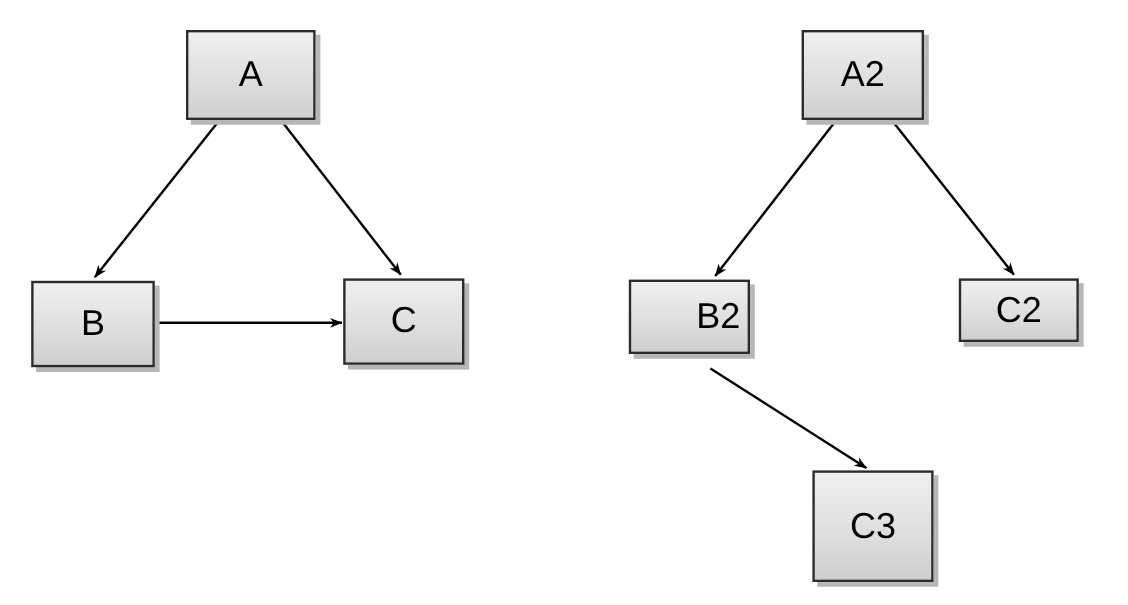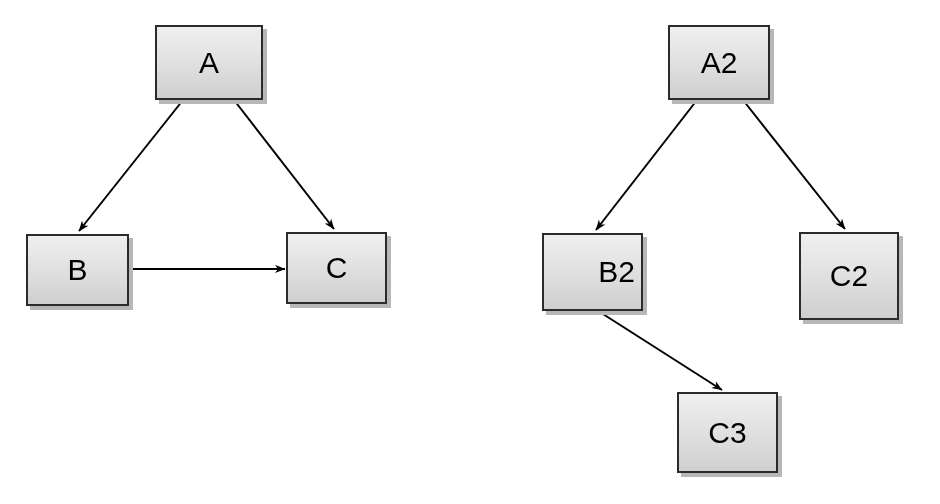--- a/index.html
+++ b/index.html
@@ -75,24 +75,24 @@
       </div>
       <div class="node" style="left: 26px; top: 234px; width: 103px; height: 72px;">
         <span class="node-label">B</span>
       </div>
       <div class="node" style="left: 286px; top: 232px; width: 101px; height: 72px;">
         <span class="node-label">C</span>
       </div>
       <div class="node" style="left: 668px; top: 25px; width: 102px; height: 75px; text-align: center;">
         <span class="node-label">A2</span>
       </div>
-      <div class="node" style="left: 542px; top: 233px; width: 101px; height: 78px; padding-left: 48px;">
+      <div class="node" style="left: 524px; top: 233px; width: 101px; height: 62px; padding-left: 48px;">
         <span class="node-label">B2</span>
       </div>
-      <div class="node" style="left: 799px; top: 232px; width: 100px; height: 88px;">
+      <div class="node" style="left: 799px; top: 232px; width: 100px; height: 53px;">
         <span class="node-label">C2</span>
       </div>
-      <div class="node" style="left: 677px; top: 392px; width: 101px; height: 81px;">
+      <div class="node" style="left: 677px; top: 392px; width: 101px; height: 93px;">
         <span class="node-label">C3</span>
       </div>
     </div>
 
 </div>
 
 </body></html>

